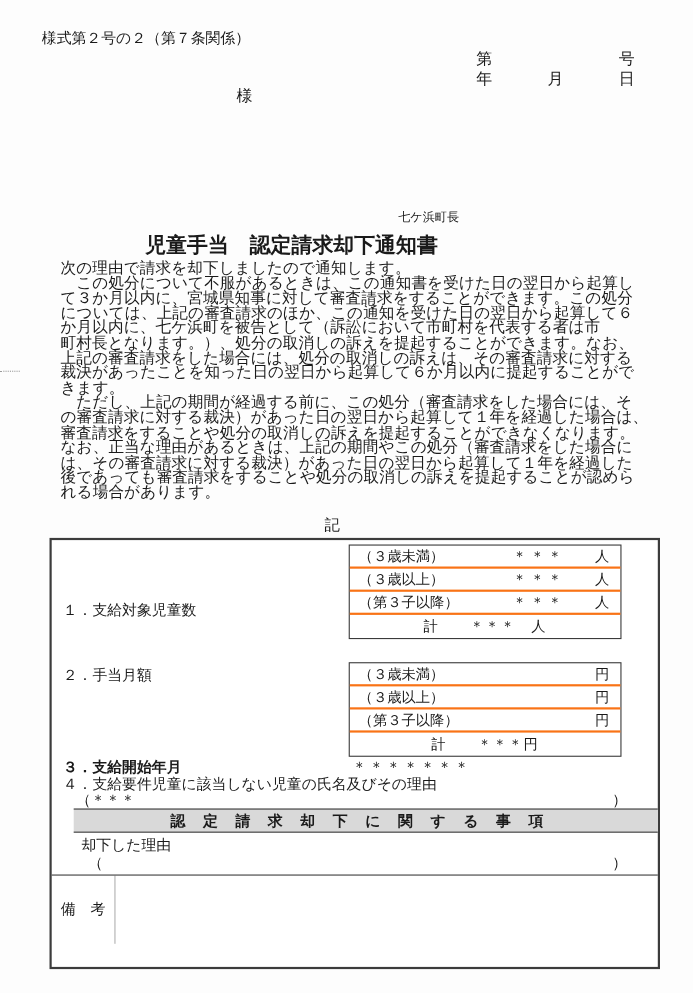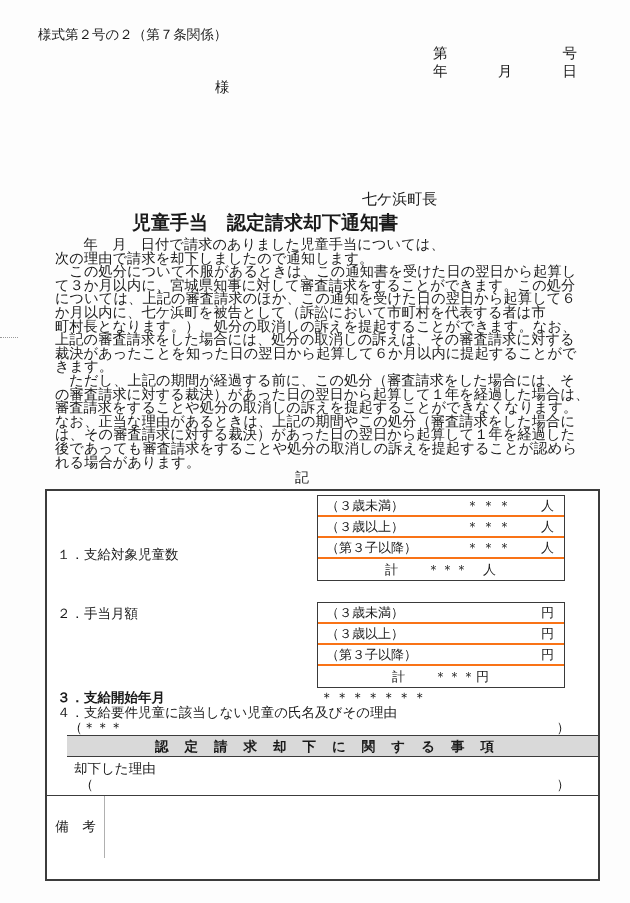--- a/index.html
+++ b/index.html
@@ -8,21 +8,21 @@
   .page {
     position:relative; width:630px; height:903px; background:#fdfdfd;
     font-family:"Liberation Serif","DejaVu Serif",serif; color:var(--ink);
     overflow:hidden; margin:0 auto;
   }
   .abs { position:absolute; }
   .form-no { top:26px; left:38px; font-size:13.5px;font-family:Liberation Mono, monospace; }
   .ref-line { top:44px; left:433px; width:144px; display:flex; justify-content:space-between; font-size:14.5px; }
   .date-line { top:62px; left:433px; width:144px; display:flex; justify-content:space-between; font-size:14.5px; }
   .addressee { top:78px; left:215px; font-size:14.5px; }
-  .issuer { top:190px; left:362px; font-size:15px; }
+  .issuer { top:190px; left:362px; font-size:11px; }
   .doc-title {
     top:210px; left:0; width:530px; text-align:center;
     font-family:"Liberation Sans","DejaVu Sans",sans-serif; font-weight:bold; font-size:19px;
   }
   .fold-mark { top:337px; left:0; width:18px; border-top:1.5px dotted #9a9a9a; }
   .body-text { top:238px; left:55px; width:530px; font-size:14.2px; line-height:13.6px; }
   .body-text div { white-space:pre; letter-spacing:0.1px; }
   .ki { top:469px; left:0; width:604px; text-align:center; font-size:14px; }
 
   .main-table {
@@ -82,21 +82,20 @@
 
   <div class="abs addressee">様</div>
 
   <div class="abs fold-mark"></div>
 
   <div class="abs issuer">七ケ浜町長</div>
 
   <div class="abs doc-title">児童手当　認定請求却下通知書</div>
 
   <div class="abs body-text">
-      <div>　　年　月　日付で請求のありました児童手当については、</div>
       <div>次の理由で請求を却下しましたので通知します。</div>
       <div>　この処分について不服があるときは、この通知書を受けた日の翌日から起算し</div>
       <div>て３か月以内に、宮城県知事に対して審査請求をすることができます。この処分</div>
       <div>については、上記の審査請求のほか、この通知を受けた日の翌日から起算して６</div>
       <div>か月以内に、七ケ浜町を被告として（訴訟において市町村を代表する者は市</div>
       <div>町村長となります。）、処分の取消しの訴えを提起することができます。なお、</div>
       <div>上記の審査請求をした場合には、処分の取消しの訴えは、その審査請求に対する</div>
       <div>裁決があったことを知った日の翌日から起算して６か月以内に提起することがで</div>
       <div>きます。</div>
       <div>　ただし、上記の期間が経過する前に、この処分（審査請求をした場合には、そ</div>

